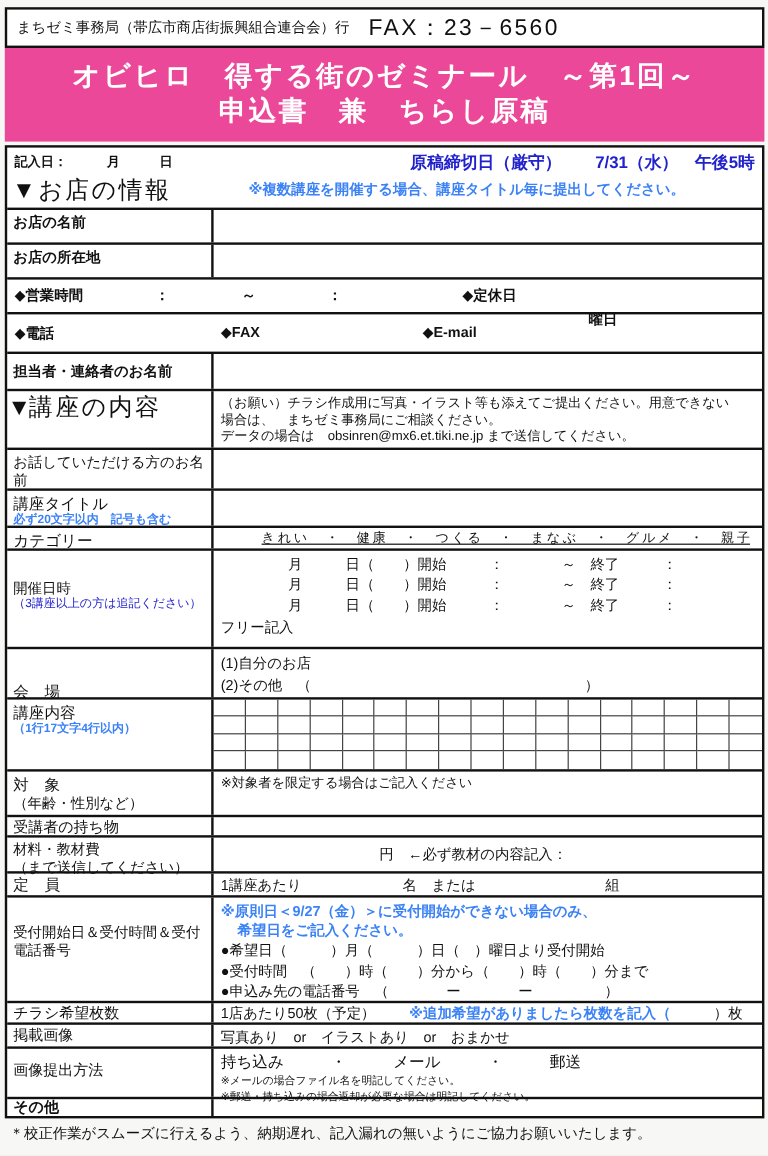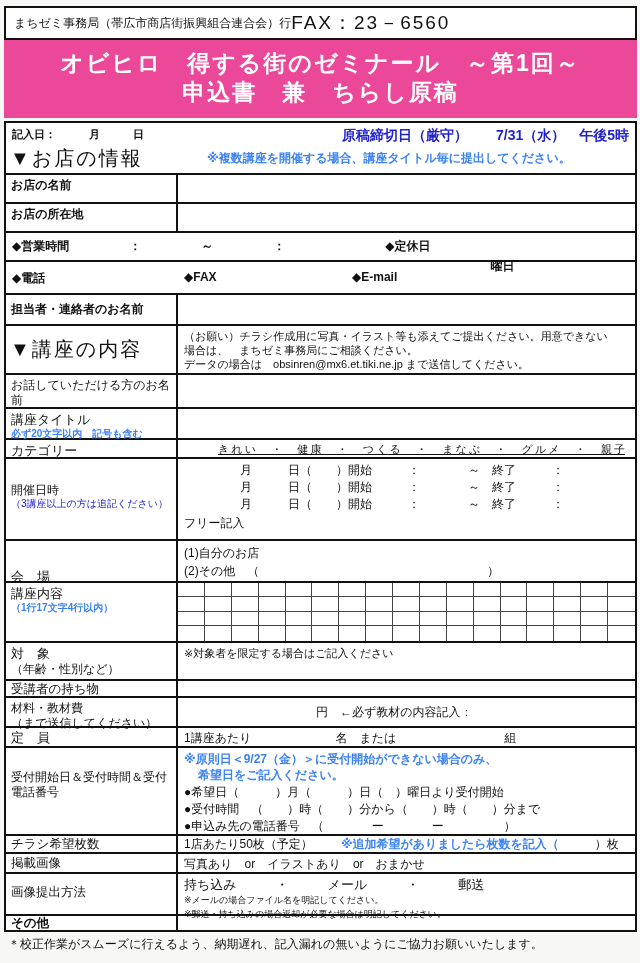--- a/index.html
+++ b/index.html
@@ -3,21 +3,21 @@
 <meta charset="utf-8">
 <style>
   html,body { margin:0; padding:0; background:#e9e9e7; }
   .page {
     width:640px; height:963px; margin:0 auto; background:#f7f7f5;
     font-family:"Liberation Sans","DejaVu Sans",sans-serif; color:#111;
     box-sizing:border-box; padding:6px 3px 0 4px; overflow:hidden;
   }
   
   .fax-box { border:2px solid #111; background:#fff; height:34px; display:flex;
-    align-items:center; padding:0 8px; box-sizing:border-box; }
+    align-items:center; padding:0 8px; gap:16px; box-sizing:border-box; }
   .fax-to { font-size:12px; white-space:nowrap; }
   .fax-num { font-size:19px; letter-spacing:2px; white-space:nowrap; }
   
   .banner { background:#ec4899; color:#fff; text-align:center; padding:9px 0 11px; }
   .banner div { font-size:23px; font-weight:bold; letter-spacing:2px; line-height:1.25; }
   
   .main { border:2px solid #111; background:#fff; margin-top:3px; }
   .tr { display:flex; border-top:2px solid #111; box-sizing:border-box; align-items:stretch; }
   .tl { width:172px; flex:none; border-right:2px solid #111; padding:3px 5px;
     box-sizing:border-box; font-size:12px; line-height:1.25; }
@@ -31,21 +31,21 @@
   
   .row-entry { display:flex; justify-content:space-between; padding:4px 6px 0 6px; height:24px; box-sizing:border-box; }
   .entry-label { font-size:11px; font-weight:bold; }
   .deadline { font-size:14px; font-weight:bold; white-space:nowrap; }
   
   .sec-head { display:flex; align-items:center; padding:0 0 2px 4px; height:26px; box-sizing:border-box; }
   .sec-title { font-size:20px; letter-spacing:2px; white-space:nowrap; }
   .sec-note { flex:1; text-align:center; font-size:12px; font-weight:bold; }
   .sec-head2 { display:flex; border-top:2px solid #111; box-sizing:border-box; }
   .sec-head2 .tl2 { width:172px; flex:none; border-right:2px solid #111; display:flex;
-    align-items:center; padding:0 4px; box-sizing:border-box; }
+    align-items:flex-start; padding:0 4px; box-sizing:border-box;font-family:Liberation Mono, monospace; }
   .sec-head2 .tv2 { flex:1; padding:3px 6px; font-size:11px; line-height:1.3; box-sizing:border-box; }
   
   .rh29{height:29px}.rh33{height:33px}.rh44{height:49px}.rh32{height:34px}.rh30{height:31px}
   .rh18{height:19px}.rh80{height:82px}.rh40{height:42px}.rh60{height:60px}.rh36{height:38px}
   .rh16{height:17px}.rh28{height:30px}.rhcap{height:20px}.rh86{height:88px}.rh17{height:18px}
   .rhimg{height:20px}.rh42{height:42px}.rh14{height:16px}
   
   .hours { display:flex; }
   .hours .h1 { white-space:nowrap; }
   .hours .h2 { margin-left:60px; white-space:nowrap;margin-top:20px; }

